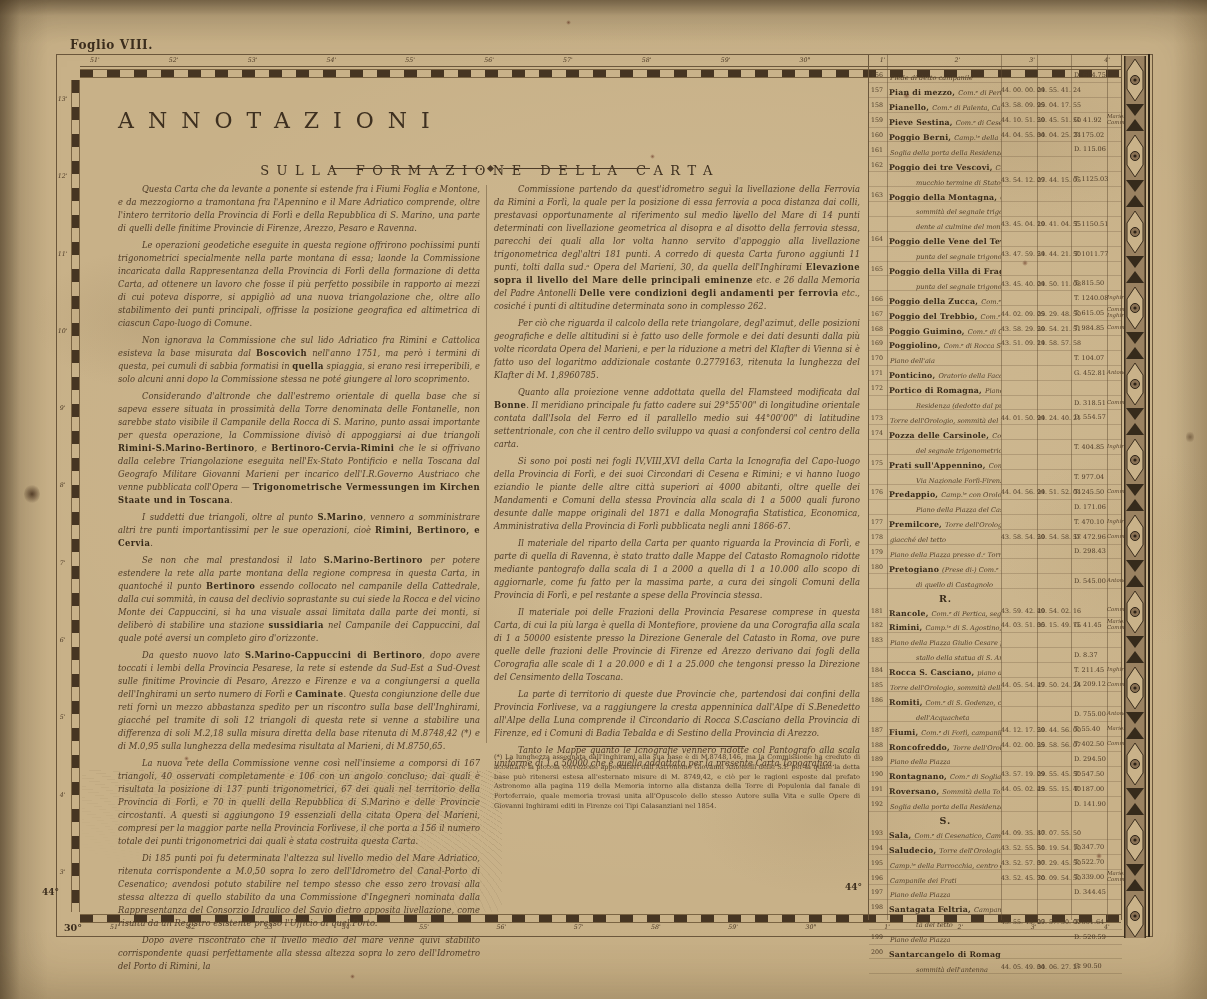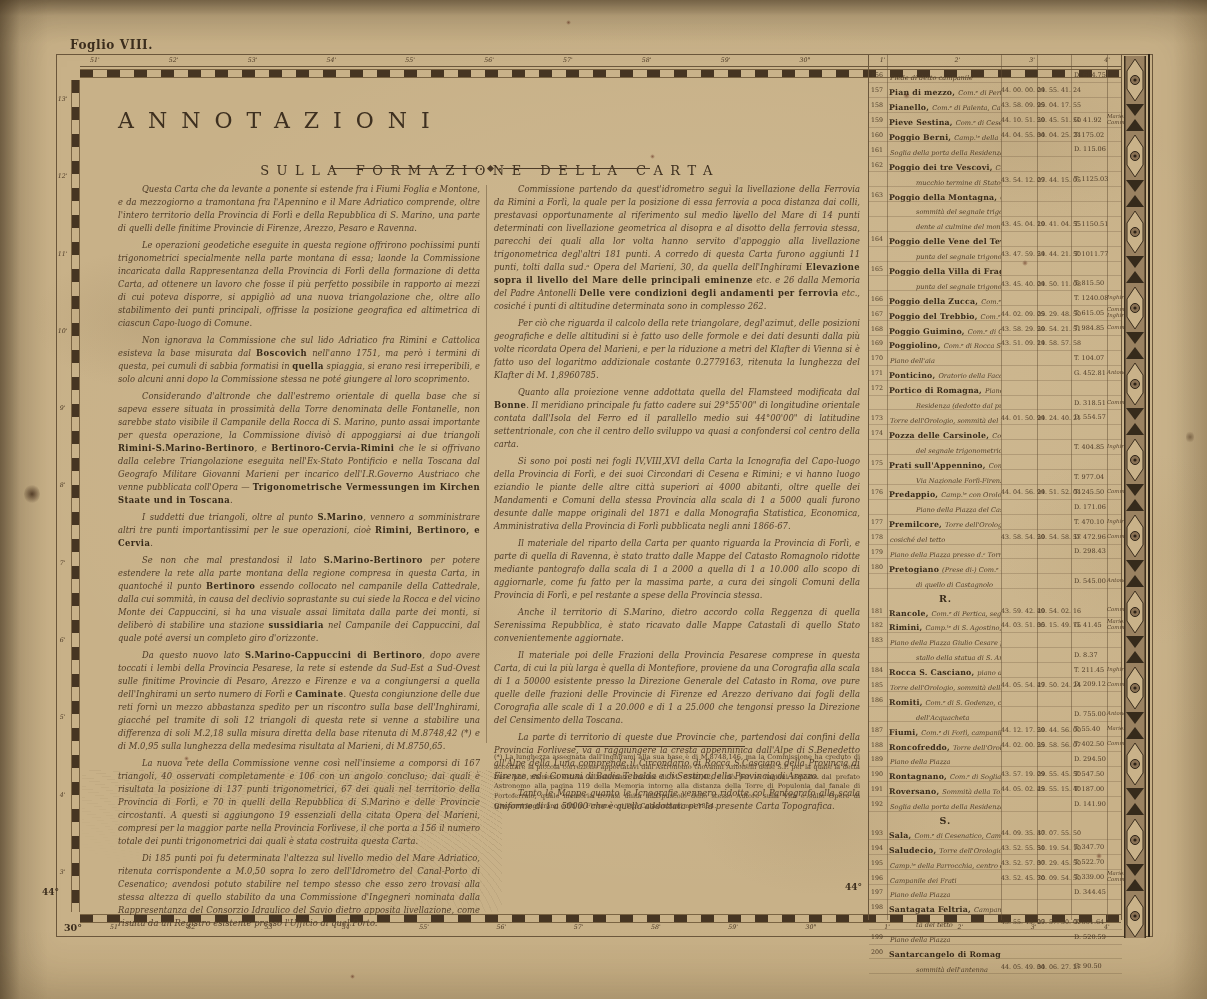--- a/index.html
+++ b/index.html
@@ -196,30 +196,30 @@
 
   <p class="para">Questa Carta che da levante a ponente si estende fra i Fiumi Foglia e Montone, e da mezzogiorno a tramontana fra l'Apennino e il Mare Adriatico comprende, oltre l'intero territorio della Provincia di Forlì e della Repubblica di S. Marino, una parte di quelli delle finitime Provincie di Firenze, Arezzo, Pesaro e Ravenna.</p>
       <p class="para">Le operazioni geodetiche eseguite in questa regione offrirono pochissimi punti trigonometrici specialmente nella parte montana di essa; laonde la Commissione incaricata dalla Rappresentanza della Provincia di Forlì della formazione di detta Carta, ad ottenere un lavoro che fosse il più perfetto possibile in rapporto ai mezzi di cui poteva disporre, si appigliò ad una nuova triangolazione che, oltre allo stabilimento dei punti principali, offrisse la posizione geografica ed altimetrica di ciascun Capo-luogo di Comune.</p>
       <p class="para">Non ignorava la Commissione che sul lido Adriatico fra Rimini e Cattolica esisteva la base misurata dal <b>Boscovich</b> nell'anno 1751, ma però i termini di questa, pei cumuli di sabbia formatisi in <b>quella</b> spiaggia, si erano resi irreperibili, e solo alcuni anni dopo la Commissione stessa ne poté giungere al loro scoprimento.</p>
       <p class="para">Considerando d'altronde che dall'estremo orientale di quella base che si sapeva essere situata in prossimità della Torre denominata delle Fontanelle, non sarebbe stato visibile il Campanile della Rocca di S. Marino, punto assai importante per questa operazione, la Commissione divisò di appoggiarsi ai due triangoli <b>Rimini-S.Marino-Bertinoro</b>, e <b>Bertinoro-Cervia-Rimini</b> che le si offrivano dalla celebre Triangolazione eseguita nell'Ex-Stato Pontificio e nella Toscana dal Geografo Militare Giovanni Marieni per incarico dell'I.R.Governo Austriaco che venne pubblicata coll'Opera — <b>Trigonometrische Vermessungen im Kirchen Staate und in Toscana</b>.</p>
       <p class="para">I suddetti due triangoli, oltre al punto <b>S.Marino</b>, vennero a somministrare altri tre punti importantissimi per le sue operazioni, cioè <b>Rimini, Bertinoro, e Cervia</b>.</p>
       <p class="para">Se non che mal prestandosi il lato <b>S.Marino-Bertinoro</b> per potere estendere la rete alla parte montana della regione compresa in questa Carta, in quantoché il punto <b>Bertinoro</b> essendo collocato nel campanile della Cattedrale, dalla cui sommità, in causa del declivio soprastante su cui siede la Rocca e del vicino Monte dei Cappuccini, si ha una visuale assai limitata dalla parte dei monti, si deliberò di stabilire una stazione <b>sussidiaria</b> nel Campanile dei Cappuccini, dal quale poté aversi un completo giro d'orizzonte.</p>
       <p class="para">Da questo nuovo lato <b>S.Marino-Cappuccini di Bertinoro</b>, dopo avere toccati i lembi della Provincia Pesarese, la rete si estende da Sud-Est a Sud-Ovest sulle finitime Provincie di Pesaro, Arezzo e Firenze e va a congiungersi a quella dell'Inghirami un serto numero di Forlì e <b>Caminate</b>. Questa congiunzione delle due reti fornì un mezzo abbastanza spedito per un riscontro sulla base dell'Inghirami, giacché pel tramite di soli 12 triangoli di questa rete si venne a stabilire una differenza di soli M.2,18 sulla misura diretta della base ritenuta di M.8748,42 (*) e di M.0,95 sulla lunghezza della medesima risultata al Marieni, di M.8750,65.</p>
       <p class="para">La nuova rete della Commissione venne così nell'insieme a comporsi di 167 triangoli, 40 osservati completamente e 106 con un angolo concluso; dai quali è risultata la posizione di 137 punti trigonometrici, 67 dei quali nel territorio della Provincia di Forlì, e 70 in quelli della Repubblica di S.Marino e delle Provincie circostanti. A questi si aggiungono 19 essenziali della citata Opera del Marieni, compresi per la maggior parte nella Provincia Forlivese, il che porta a 156 il numero totale dei punti trigonometrici dai quali è stata costruita questa Carta.</p>
       <p class="para">Di 185 punti poi fu determinata l'altezza sul livello medio del Mare Adriatico, ritenuta corrispondente a M.0,50 sopra lo zero dell'Idrometro del Canal-Porto di Cesenatico; avendosi potuto stabilire nel tempo stesso che esso zero trovasi alla stessa altezza di quello stabilito da una Commissione d'Ingegneri nominata dalla Rappresentanza del Consorzio Idraulico del Savio dietro apposita livellazione, come risulta da un Registro esistente presso l'Ufficio di quel Porto.</p>
+      <p class="para">Dopo avere riscontrato che il livello medio del mare venne quivi stabilito corrispondente quasi perfettamente alla stessa altezza sopra lo zero dell'Idrometro del Porto di Rimini, la</p>
     </div>
   <div class="col-div"></div>
   <div class="col col-right">
 
   <p class="para">Commissione partendo da quest'idrometro seguì la livellazione della Ferrovia da Rimini a Forlì, la quale per la posizione di essa ferrovia a poca distanza dai colli, prestavasi opportunamente al riferimento sul medio livello del Mare di 14 punti determinati con livellazione geometrica al disopra e al disotto della ferrovia stessa, parecchi dei quali alla lor volta hanno servito d'appoggio alla livellazione trigonometrica degl'altri 181 punti. A corredo di questa Carta furono aggiunti 11 punti, tolti dalla sud.ᵃ Opera del Marieni, 30, da quella dell'Inghirami <b>Elevazione sopra il livello del Mare delle principali eminenze</b> etc. e 26 dalla Memoria del Padre Antonelli <b>Delle vere condizioni degli andamenti per ferrovia</b> etc., cosiché i punti di altitudine determinata sono in complesso 262.</p>
       <p class="para">Per ciò che riguarda il calcolo della rete triangolare, degl'azimut, delle posizioni geografiche e delle altitudini si è fatto uso delle formole e dei dati desunti dalla più volte ricordata Opera del Marieni, e per la riduzione a metri del Klafter di Vienna si è fatto uso del logaritmo addizionale costante 0.2779163, ritenuta la lunghezza del Klafter di M. 1,8960785.</p>
       <p class="para">Quanto alla proiezione venne addottata quella del Flamsteed modificata dal <b>Bonne</b>. Il meridiano principale fu fatto cadere sui 29°55'00" di longitudine orientale contata dall'Isola del Ferro ed il parallello medio sui 44°00'00" di latitudine settentrionale, con che il centro dello sviluppo va quasi a confondersi col centro della carta.</p>
       <p class="para">Si sono poi posti nei fogli IV,VIII,XVI della Carta la Icnografia del Capo-luogo della Provincia di Forlì, e dei suoi Circondari di Cesena e Rimini; e vi hanno luogo eziandio le piante delle altre città superiori ai 4000 abitanti, oltre quelle dei Mandamenti e Comuni della stessa Provincia alla scala di 1 a 5000 quali furono desunte dalle mappe originali del 1871 e dalla Monografia Statistica, Economica, Amministrativa della Provincia di Forlì pubblicata negli anni 1866-67.</p>
       <p class="para">Il materiale del riparto della Carta per quanto riguarda la Provincia di Forlì, e parte di quella di Ravenna, è stato tratto dalle Mappe del Catasto Romagnolo ridotte mediante pantografo dalla scala di 1 a 2000 a quella di 1 a 10.000 allo scopo di aggiornarle, come fu fatto per la massima parte, a cura dei singoli Comuni della Provincia di Forlì, e pel restante a spese della Provincia stessa.</p>
-      <p class="para">Anche il territorio di S.Marino, dietro accordo colla Reggenza di quella Serenissima Repubblica, è stato ricavato dalle Mappe Catastali di quello Stato convenientemente aggiornate.</p>
       <p class="para">Il materiale poi delle Frazioni della Provincia Pesarese comprese in questa Carta, di cui la più larga è quella di Montefiore, proviene da una Corografia alla scala di 1 a 50000 esistente presso la Direzione Generale del Catasto in Roma, ove pure quelle delle frazioni delle Provincie di Firenze ed Arezzo derivano dai fogli della Corografia alle scale di 1 a 20.000 e di 1 a 25.000 che tengonsi presso la Direzione del Censimento della Toscana.</p>
       <p class="para">La parte di territorio di queste due Provincie che, partendosi dai confini della Provincia Forlivese, va a raggiungere la cresta appenninica dall'Alpe di S.Benedetto all'Alpe della Luna comprende il Circondario di Rocca S.Casciano della Provincia di Firenze, ed i Comuni di Badia Tebalda e di Sestino della Provincia di Arezzo.</p>
       <p class="para">Tanto le Mappe quanto le Icnografie vennero ridotte col Pantografo alla scala uniforme di 1 a 50000 che è quella addottata per la presente Carta Topografica.</p>
     </div>
 
   <div class="fn-rule"></div>
   <div class="footnote">(*)  La lunghezza assegnata dall'Inghirami alla sua base è di M.8748,146, ma la Commissione ha creduto di accettare la piccola correzione apportatavi dall'Astronomo Giovanni Antonelli delle S.P. per la quale la detta base può ritenersi estesa all'esternato misure di M. 8749,42, e ciò per le ragioni esposte dal prefato Astronomo alla pagina 119 della Memoria intorno alla distanza della Torre di Populonia dal fanale di Portoferraio, quale memoria trovasi unita all'Opuscolo dello stesso Autore sulla Vita e sulle Opere di Giovanni Inghirami editi in Firenze coi Tipi Calasanziani nel 1854.</div>
 
   <div class="gtable">
     <div class="tvline tv1"></div>
@@ -472,21 +472,21 @@
         <div class="trow">
           <span class="tnum">177</span>
           <span class="tname"><b class="nm">Premilcore,</b><i class="ds">Torre dell'Orologio al piano della Campana</i><span class="secl"></span></span>
           <span class="tlat"></span>
           <span class="tlon"></span>
           <span class="telev">T. 470.10</span>
           <span class="tauth">Inghirami</span>
         </div>
         <div class="trow ctr">
           <span class="tnum">178</span>
-          <span class="tname"><b class="nm"></b><i class="ds">cosiché del tetto</i><span class="secl"></span></span>
+          <span class="tname"><b class="nm"></b><i class="ds">giacché del tetto</i><span class="secl"></span></span>
           <span class="tlat">43. 58. 54. 50</span>
           <span class="tlon">29. 54. 58. 57</span>
           <span class="telev">D. 472.96</span>
           <span class="tauth">Commissione</span>
         </div>
         <div class="trow ctr">
           <span class="tnum">179</span>
           <span class="tname"><b class="nm"></b><i class="ds">Piano della Piazza presso d.ᵃ Torre</i><span class="secl"></span></span>
           <span class="tlat"></span>
           <span class="tlon"></span>

